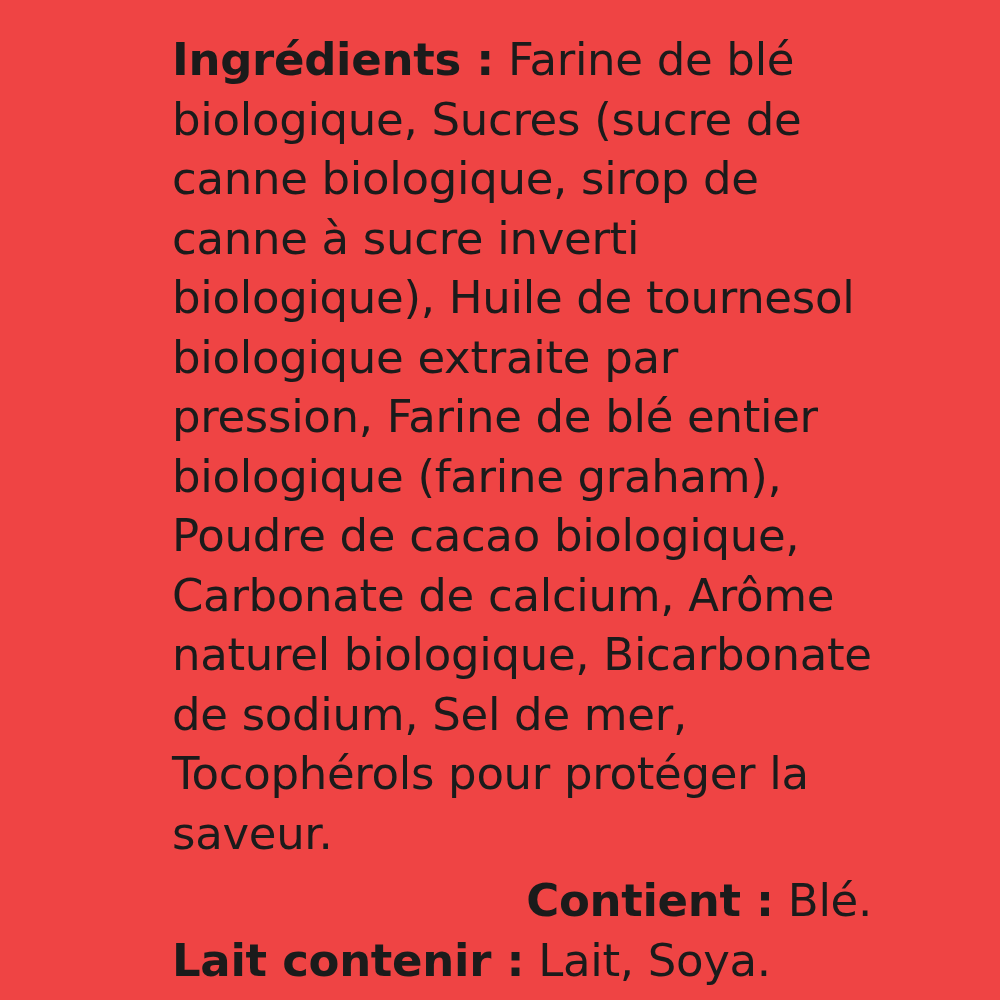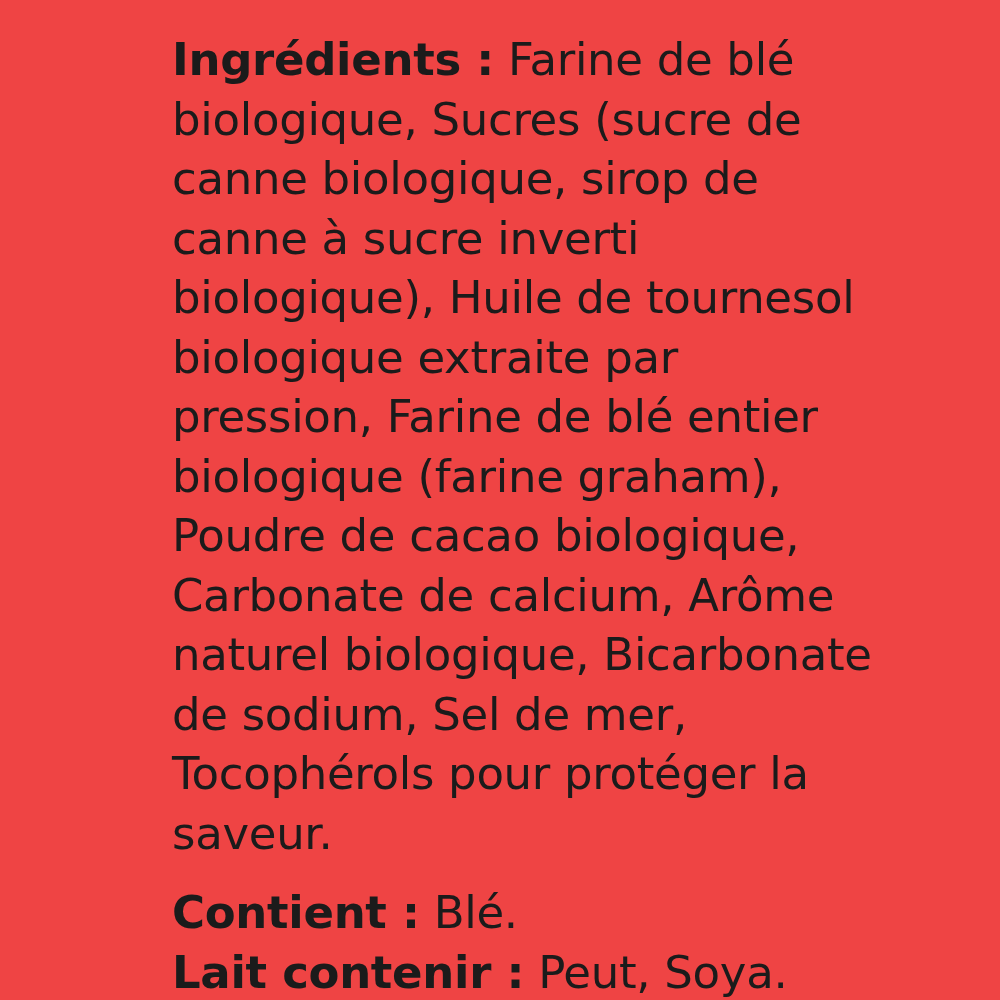--- a/index.html
+++ b/index.html
@@ -28,21 +28,22 @@
     line-height: 59.5px;
     letter-spacing: -0.3px;
     word-spacing: 0px;
     margin: 0;
     text-align: left;
   }
   .para .bold {
     font-weight: 700;
   }
   .line-contient {
-    margin-top: 20px;
+    margin-top: 8px;
+    text-align: right;
   }
   .line-peut {
     margin-top: 0px;
   }
 </style>
 </head>
 <body>
 
 <div id="page">
 
@@ -50,18 +51,18 @@
 
     <p class="para">
       <span class="bold">Ingrédients :</span><span> Farine de blé biologique, Sucres (sucre de canne biologique, sirop de canne à sucre inverti biologique), Huile de tournesol biologique extraite par pression, Farine de blé entier biologique (farine graham), Poudre de cacao biologique, Carbonate de calcium, Arôme naturel biologique, Bicarbonate de sodium, Sel de mer, Tocophérols pour protéger la saveur.</span>
     </p>
 
     <p class="para line-contient">
       <span class="bold">Contient :</span><span> Blé.</span>
     </p>
 
     <p class="para line-peut">
-      <span class="bold">Lait contenir :</span><span> Peut, Soya.</span>
+      <span class="bold">Lait contenir :</span><span> Lait, Soya.</span>
     </p>
 
   </div>
 
 </div>
 
 </body></html>

